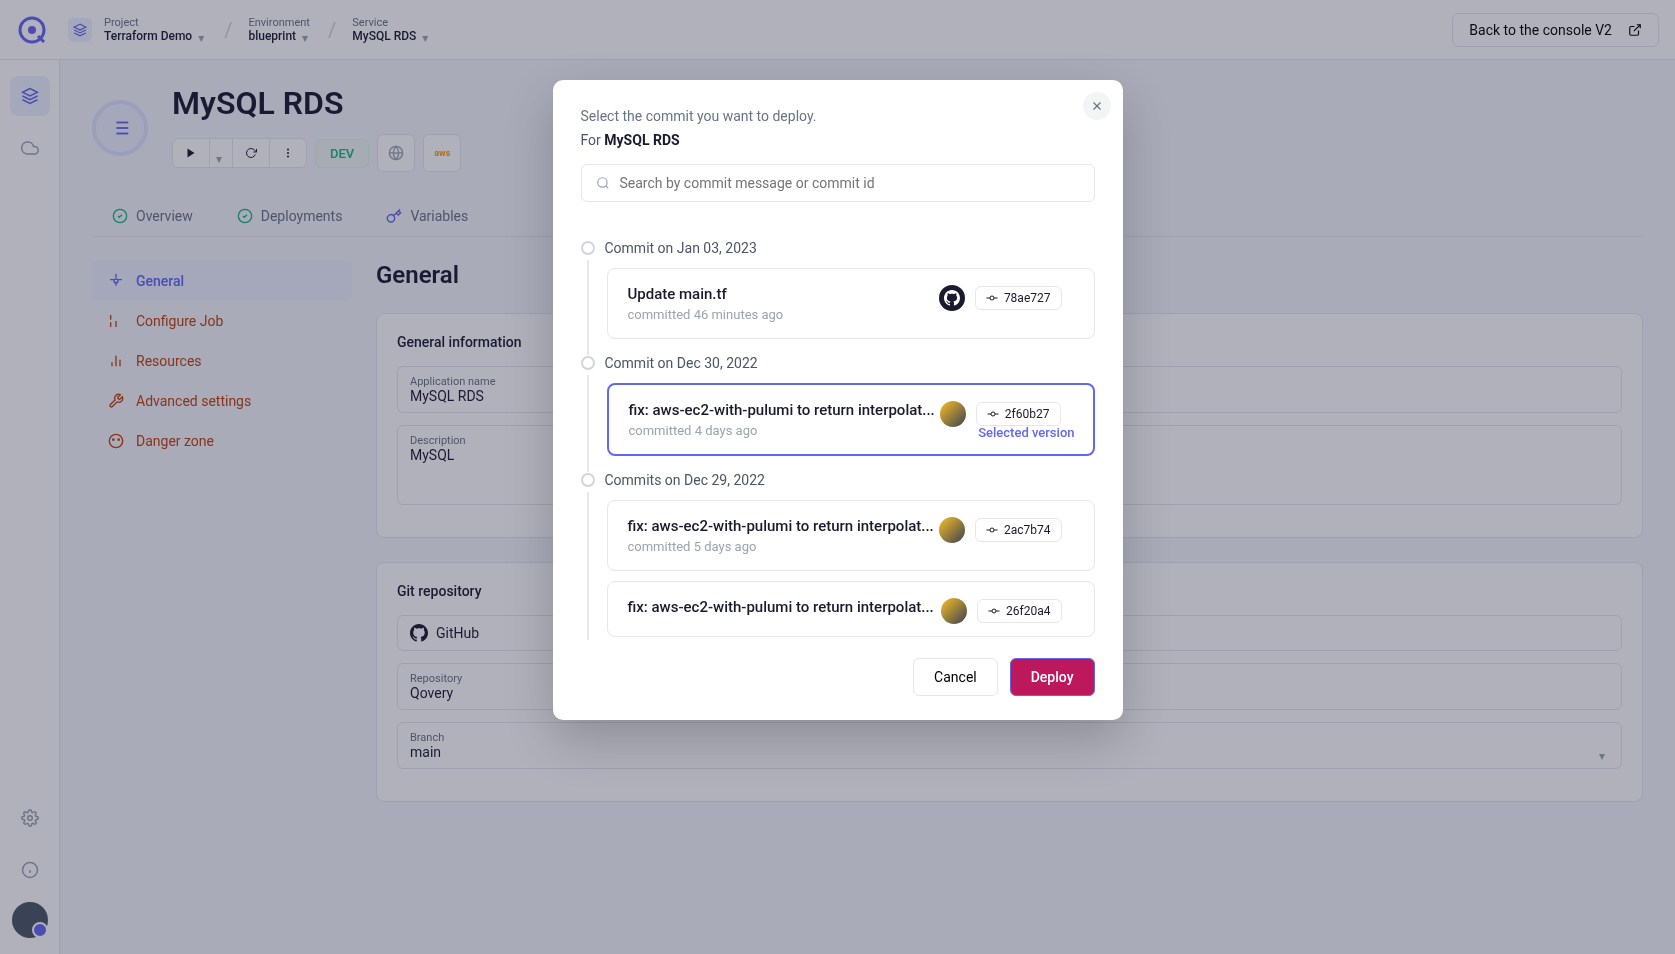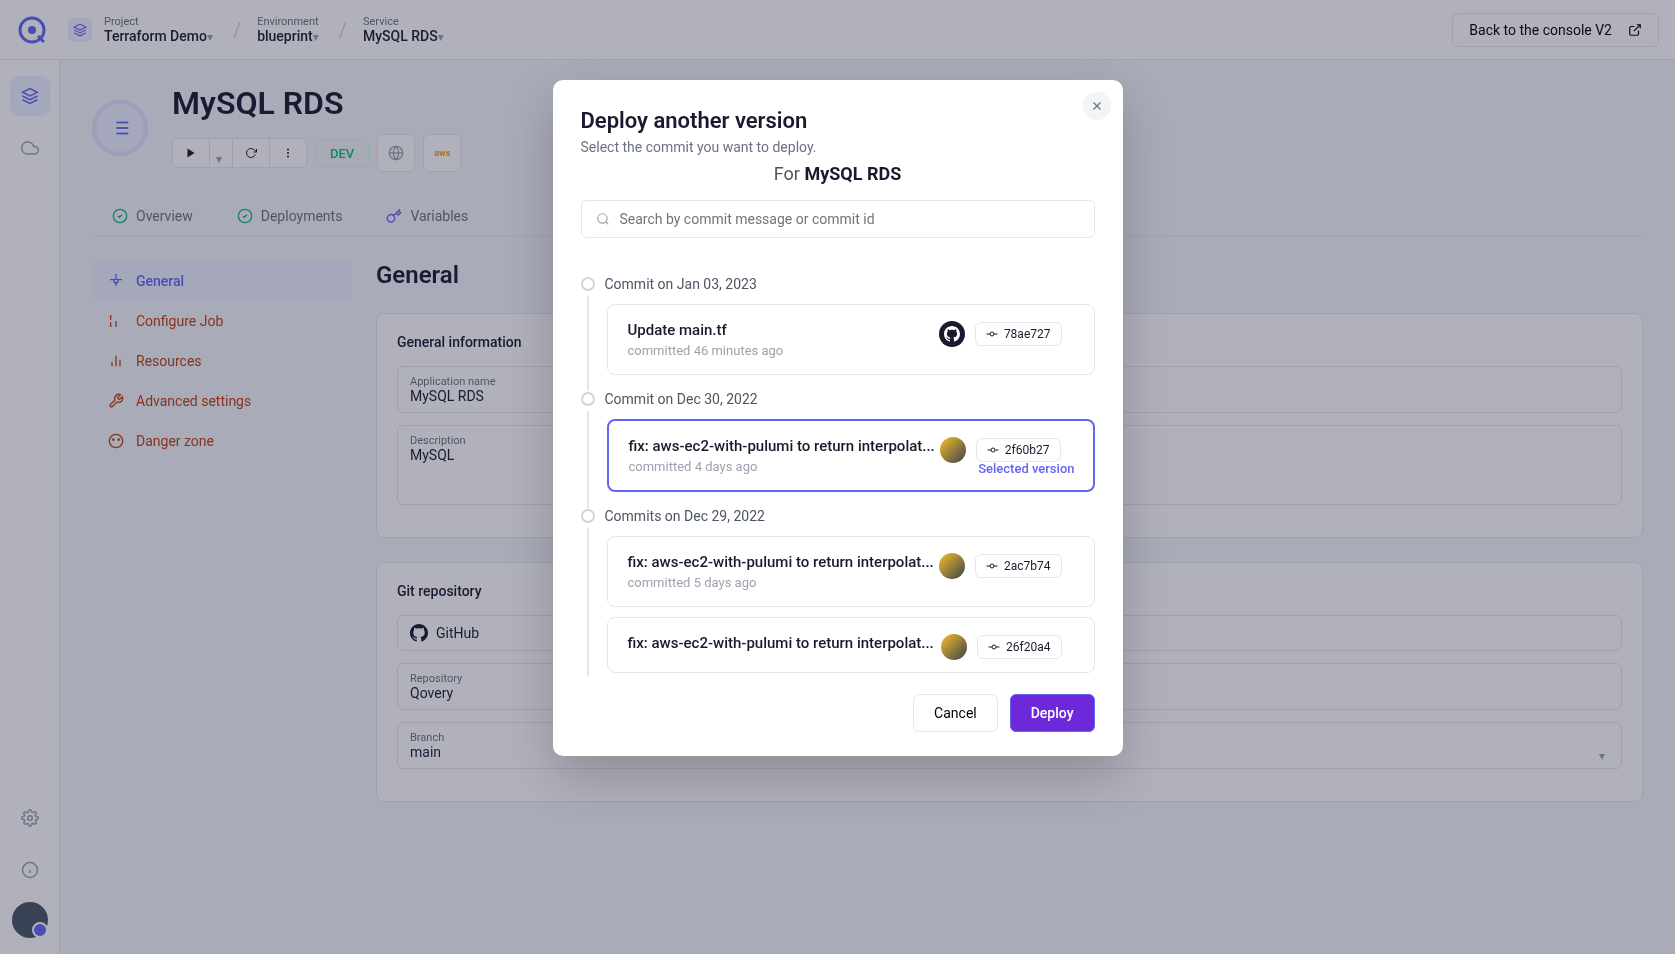--- a/index.html
+++ b/index.html
@@ -3,21 +3,21 @@
 <meta charset="utf-8">
 <style>
 * { box-sizing: border-box; margin: 0; padding: 0; font-family: -apple-system, BlinkMacSystemFont, "Segoe UI", Roboto, sans-serif; }
 body { background: #f5f6fb; color: #1a1a2e; width: 1675px; height: 954px; overflow: hidden; position: relative; }
 
 
 .topbar { height: 60px; background: #fff; display: flex; align-items: center; padding: 12px 16px; border-bottom: 1px solid #e5e7eb; }
 .logo { width: 32px; height: 32px; margin-right: 20px; }
 .breadcrumb-item { display: flex; flex-direction: column; margin: 0 8px; }
 .breadcrumb-label { font-size: 11px; color: #6b7280; }
-.breadcrumb-value { font-size: 14px; font-weight: 500; display: flex; align-items: flex-start; }
+.breadcrumb-value { font-size: 12px; font-weight: 500; display: flex; align-items: center; gap: 6px; }
 .breadcrumb-sep { color: #d1d5db; font-size: 20px; margin: 0 8px; }
 .chevron-down { display: inline-block; width: 10px; height: 10px; }
 .chevron-down::after { content: "▾"; color: #9ca3af; font-size: 12px; }
 .env-icon { width: 24px; height: 24px; background: #eef0ff; border-radius: 6px; display: flex; align-items: center; justify-content: center; color: #6366f1; margin-right: 4px; }
 .back-btn { margin-left: auto; border: 1px solid #e5e7eb; background: #fff; padding: 8px 16px; border-radius: 6px; font-size: 14px; display: flex; align-items: center; gap: 16px; cursor: pointer; }
 
 
 .leftrail { position: absolute; left: 0; top: 60px; width: 60px; height: calc(100% - 60px); background: #fff; border-right: 1px solid #e5e7eb; display: flex; flex-direction: column; align-items: center; padding-top: 16px; gap: 12px; }
 .rail-item { width: 40px; height: 40px; border-radius: 8px; display: flex; align-items: center; justify-content: center; cursor: pointer; }
 .rail-item.active { background: #eef0ff; color: #6366f1; }
@@ -55,41 +55,41 @@
 .input-label { font-size: 11px; color: #6b7280; }
 .input-value { font-size: 14px; display: flex; align-items: center; justify-content: space-between; }
 
 
 .modal-backdrop { position: absolute; inset: 0; background: rgba(30, 32, 60, 0.35); display: flex; align-items: flex-start; justify-content: center; padding-top: 80px; }
 .modal { width: 570px; background: #fff; border-radius: 10px; box-shadow: 0 20px 50px rgba(0,0,0,0.2); position: relative; }
 .modal-close { position: absolute; top: 12px; right: 12px; width: 28px; height: 28px; border-radius: 50%; background: #f3f4f6; display: flex; align-items: center; justify-content: center; cursor: pointer; color: #6b7280; }
 .modal-header { padding: 28px 28px 16px; }
 .modal-title { font-size: 22px; font-weight: 600; margin-bottom: 6px; }
 .modal-subtitle { font-size: 14px; color: #6b7280; margin-bottom: 8px; }
-.modal-for { font-size: 18px; color: #4b5563; text-align: center; }
+.modal-for { font-size: 14px; color: #4b5563; }
 .modal-for strong { color: #1a1a2e; }
 .search-box { margin: 0 28px 20px; border: 1px solid #e5e7eb; border-radius: 6px; padding: 10px 14px; display: flex; align-items: center; gap: 10px; background: #fff; }
 .search-box input { border: none; outline: none; flex: 1; font-size: 14px; }
 .commit-list { padding: 0 28px; max-height: 400px; overflow: hidden; margin-top: 38px; }
 .date-group { margin-bottom: 16px; position: relative; }
 .date-label { font-size: 14px; color: #4b5563; margin-bottom: 12px; display: flex; align-items: center; gap: 10px; }
 .commit-marker { width: 14px; height: 14px; border: 2px solid #d1d5db; border-radius: 50%; background: #fff; flex-shrink: 0; }
 .timeline-line { position: absolute; left: 6px; top: 20px; bottom: -16px; width: 2px; background: #e5e7eb; }
 .commit-card { margin-left: 26px; border: 1px solid #e5e7eb; border-radius: 8px; padding: 16px 20px; margin-bottom: 10px; cursor: pointer; position: relative; }
 .commit-card.selected { border: 2px solid #6366f1; }
 .commit-title { font-size: 15px; font-weight: 500; margin-bottom: 4px; }
 .commit-time { font-size: 13px; color: #9ca3af; }
 .commit-meta { position: absolute; top: 16px; right: 32px; display: flex; align-items: center; gap: 10px; }
 .commit-avatar { width: 26px; height: 26px; border-radius: 50%; background: #374151; }
 .commit-avatar.gh { background: #1a1a2e; display: flex; align-items: center; justify-content: center; color: #fff; }
 .commit-hash-pill { border: 1px solid #e5e7eb; border-radius: 6px; padding: 4px 10px; font-size: 12px; display: flex; align-items: center; gap: 6px; font-family: monospace; }
 .selected-label { position: absolute; bottom: 14px; right: 18px; font-size: 13px; color: #6366f1; font-weight: 500; }
 .modal-footer { padding: 18px 28px 24px; display: flex; justify-content: flex-end; gap: 12px; border-top: none; }
 .btn { padding: 10px 20px; border-radius: 6px; font-size: 14px; cursor: pointer; border: 1px solid #e5e7eb; background: #fff; }
-.btn-primary { background: #6d28d9; color: #fff; border-color: #6366f1; font-weight: 500; }
+.btn-primary { background: #be185d; color: #fff; border-color: #6366f1; font-weight: 500; }
 
 svg { display: block; }
 </style>
 </head>
 <body>
 
 <div class="topbar">
   <svg class="logo" viewBox="0 0 32 32">
       <circle cx="16" cy="16" r="12" fill="none" stroke="#6366f1" stroke-width="3"></circle>
       <circle cx="16" cy="16" r="4" fill="#6366f1"></circle>
@@ -324,21 +324,20 @@
 
 <div class="modal-backdrop">
   <div class="modal">
     <div class="modal-close">
       <svg width="14" height="14" viewBox="0 0 24 24" fill="none" stroke="currentColor" stroke-width="2">
           <line x1="18" y1="6" x2="6" y2="18"></line>
           <line x1="6" y1="6" x2="18" y2="18"></line>
         </svg>
     </div>
     <div class="modal-header">
-      <h2 class="modal-title">Deploy another version</h2>
       <p class="modal-subtitle">Select the commit you want to deploy.</p>
       <p class="modal-for"><span>For</span> <strong>MySQL RDS</strong></p>
     </div>
     <div class="search-box">
       <svg width="14" height="14" viewBox="0 0 24 24" fill="none" stroke="#9ca3af" stroke-width="2">
           <circle cx="11" cy="11" r="8"></circle>
           <line x1="21" y1="21" x2="16.65" y2="16.65"></line>
         </svg>
       <input type="text" placeholder="Search by commit message or commit id" style="">
     </div>

